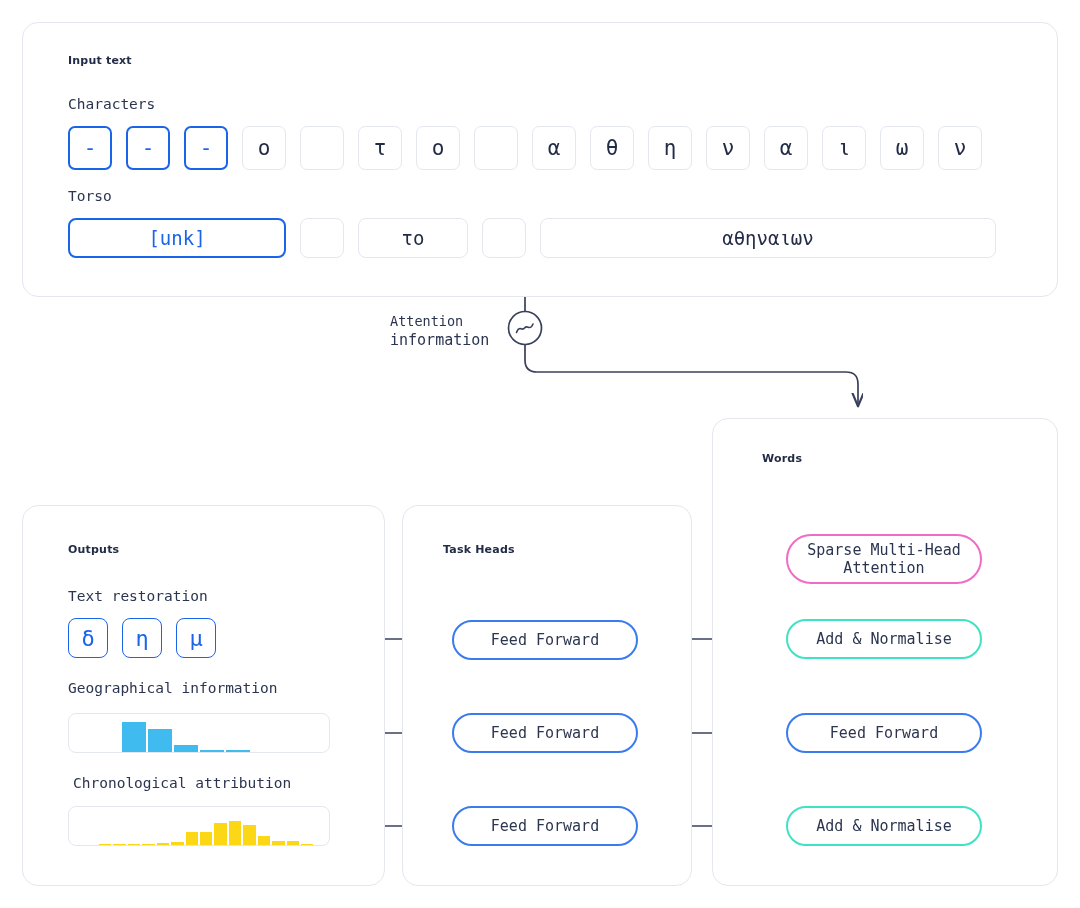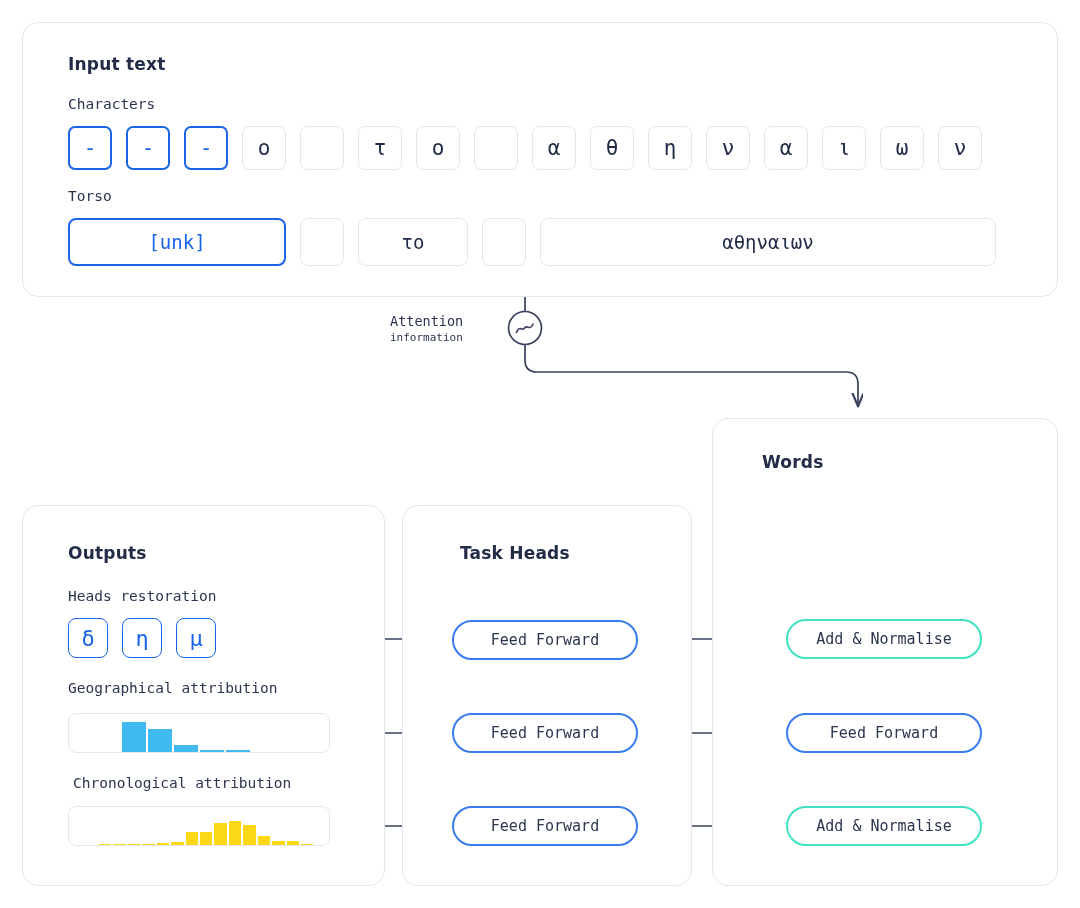--- a/index.html
+++ b/index.html
@@ -15,21 +15,21 @@
     position:absolute;
     border:1.4px solid #e4e7ee;
     border-radius:16px;
     background:#fff;
     box-sizing:border-box;
   }
   .panel-title{
     position:absolute;
     font-family:"DejaVu Sans","Liberation Sans",sans-serif;
     font-weight:700;
-    font-size:17px;
+    font-size:11px;
     color:#232c47;
     letter-spacing:.2px;
     white-space:nowrap;
   }
   .sub-label{
     position:absolute;
     font-family:"DejaVu Sans Mono",monospace;
     font-size:14.5px;
     color:#2b3550;
     white-space:nowrap;
@@ -40,21 +40,21 @@
     position:absolute;
     box-sizing:border-box;
     border:1.3px solid #e4e7ee;
     border-radius:7px;
     background:#fff;
     display:flex;align-items:center;justify-content:center;
     font-family:"DejaVu Sans Mono",monospace;
     color:#232c47;
   }
   .cell.char{width:44px;height:44px;font-size:21px;}
-  .cell.word{height:48px;font-size:19px;border-radius:8px;}
+  .cell.word{height:40px;font-size:19px;border-radius:8px;}
   .cell.hl{border:2px solid #1a64e8;color:#1a64e8;}
   .cell.out{
     width:40px;height:40px;font-size:22px;
     border:1.6px solid #1a64e8;color:#1a64e8;border-radius:8px;
   }
 
   
   .fbox{
     position:absolute;box-sizing:border-box;
     border-radius:999px;background:#fff;
@@ -195,53 +195,55 @@
       </div>
       <div class="cell word" style="left: 482px; top: 218px; width: 44px;">
         <span></span>
       </div>
       <div class="cell word" style="left: 540px; top: 218px; width: 456px;">
         <span>αθηναιων</span>
       </div>
     </div>
 
   <div class="sub-label" style="left:390px;top:313px;font-size:13.5px;">Attention</div>
-  <div class="sub-label" style="left:390px;top:331px;font-size:11px;">information</div>
+  <div class="sub-label" style="left:390px;top:331px;font-size:15px;">information</div>
 
   <div class="panel" style="left:712px;top:418px;width:346px;height:468px;"></div>
   <div class="panel-title" style="left:762px;top:452px;">Words</div>
 
+  <div class="fbox pink" style="left:786px;top:534px;width:196px;height:50px;">Sparse Multi-Head
+Attention</div>
   <div class="fbox teal" style="left:786px;top:619px;width:196px;height:40px;">Add &amp; Normalise</div>
   <div class="fbox blue" style="left:786px;top:713px;width:196px;height:40px;">Feed Forward</div>
   <div class="fbox teal" style="left:786px;top:806px;width:196px;height:40px;">Add &amp; Normalise</div>
 
   <div class="panel" style="left:402px;top:505px;width:290px;height:381px;"></div>
-  <div class="panel-title" style="left:460px;top:543px;">Task Heads</div>
+  <div class="panel-title" style="left:443px;top:543px;">Task Heads</div>
 
   <div class="fbox blue" style="left:452px;top:620px;width:186px;height:40px;">Feed Forward</div>
   <div class="fbox blue" style="left:452px;top:713px;width:186px;height:40px;">Feed Forward</div>
   <div class="fbox blue" style="left:452px;top:806px;width:186px;height:40px;">Feed Forward</div>
 
   <div class="panel" style="left:22px;top:505px;width:363px;height:381px;"></div>
   <div class="panel-title" style="left:68px;top:543px;">Outputs</div>
 
-  <div class="sub-label" style="left:68px;top:588px;">Heads restoration</div>
+  <div class="sub-label" style="left:68px;top:588px;">Text restoration</div>
   <div id="restoration-row">
       <div class="cell out" style="left: 68px; top: 618px;">
         <span>δ</span>
       </div>
       <div class="cell out" style="left: 122px; top: 618px;">
         <span>η</span>
       </div>
       <div class="cell out" style="left: 176px; top: 618px;">
         <span>μ</span>
       </div>
     </div>
 
-  <div class="sub-label" style="left:68px;top:680px;">Geographical attribution</div>
+  <div class="sub-label" style="left:68px;top:680px;">Geographical information</div>
   <div class="chartbox" style="left:68px;top:713px;width:262px;height:40px;">
     <div class="bars" id="geo-bars">
         <div class="bar" style="height: 0px; background: rgb(63, 187, 239);"></div>
         <div class="bar" style="height: 0px; background: rgb(63, 187, 239);"></div>
         <div class="bar" style="height: 30.36px; background: rgb(63, 187, 239);"></div>
         <div class="bar" style="height: 23.1px; background: rgb(63, 187, 239);"></div>
         <div class="bar" style="height: 7.26px; background: rgb(63, 187, 239);"></div>
         <div class="bar" style="height: 2.31px; background: rgb(63, 187, 239);"></div>
         <div class="bar" style="height: 2.31px; background: rgb(63, 187, 239);"></div>
         <div class="bar" style="height: 0px; background: rgb(63, 187, 239);"></div>

